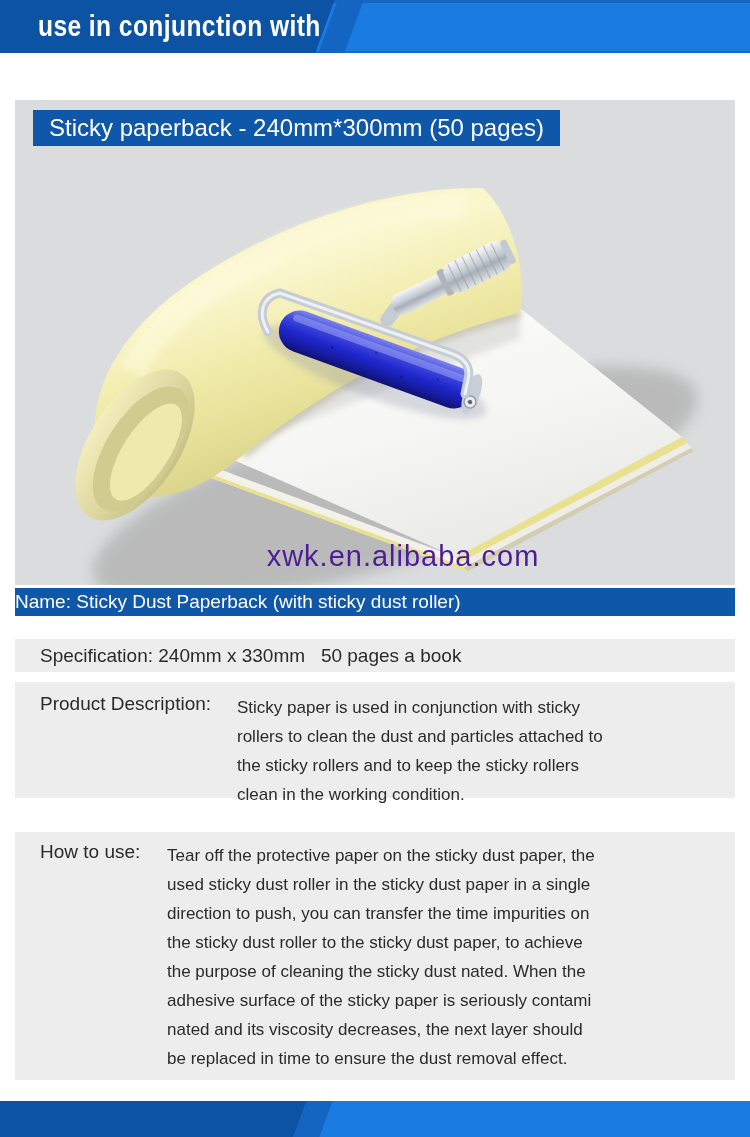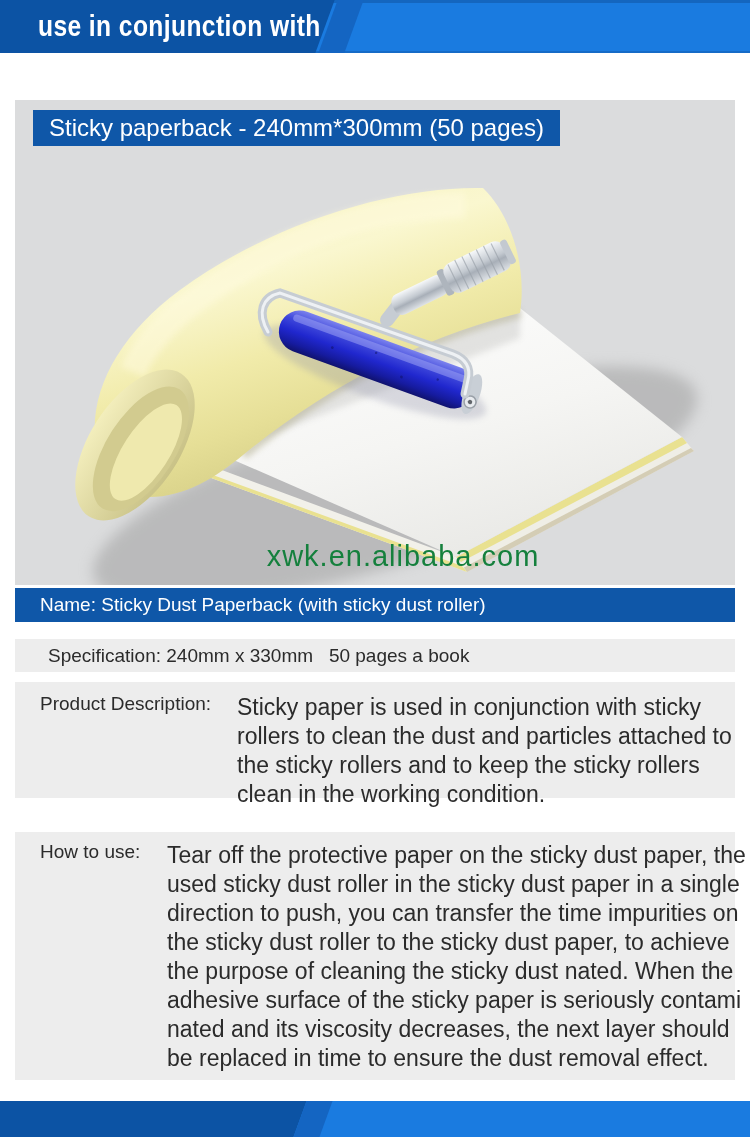--- a/index.html
+++ b/index.html
@@ -19,39 +19,39 @@
   }
   
   .photo-panel{position:absolute;left:15px;top:100px;width:720px;height:485px;background:#dbdcdd;}
   .photo-badge{
     position:absolute;left:18px;top:10px;height:36px;line-height:36px;
     background:#0f57a8;color:#fff;font-size:24px;padding:0 16px;white-space:nowrap;
   }
   .photo-art{position:absolute;left:0;top:0;width:720px;height:485px;}
   .watermark{
     position:absolute;left:50%;top:440px;transform:translateX(-50%);margin-left:28px;
-    font-size:29px;color:#15803d;letter-spacing:1px;white-space:nowrap;
+    font-size:29px;color:#4c1d95;letter-spacing:1px;white-space:nowrap;
   }
   
   .bar-name{
-    position:absolute;left:15px;top:588px;width:720px;height:34px;background:#0f57a8;
+    position:absolute;left:15px;top:588px;width:720px;height:28px;background:#0f57a8;
     color:#ffffff;font-size:19px;display:flex;align-items:center;
-    padding-left:25px;box-sizing:border-box;white-space:pre;
+    box-sizing:border-box;white-space:pre;
   }
   .bar-spec{
     position:absolute;left:15px;top:639px;width:720px;height:33px;background:#ededed;
-    font-size:19px;display:flex;align-items:center;padding-left:33px;box-sizing:border-box;white-space:pre;
+    font-size:19px;display:flex;align-items:center;padding-left:25px;box-sizing:border-box;white-space:pre;
   }
   .text-box{position:absolute;left:15px;width:720px;background:#ededed;box-sizing:border-box;}
   .box-desc{top:682px;height:116px;}
   .box-how{top:832px;height:248px;}
   .text-box .label{position:absolute;left:25px;font-size:19px;white-space:nowrap;}
   .box-desc .label{top:11px;}
   .box-how .label{top:9px;}
-  .text-box .lines{font-size:23px;line-height:29px;}
+  .text-box .lines{font-size:17px;line-height:29px;}
   .box-desc .lines{margin:11px 0 0 222px;}
   .box-how .lines{margin:9px 0 0 152px;}
   .text-box .lines span{display:block;white-space:nowrap;}
   
   .banner.bottom{top:1101px;height:36px;}
   .banner.bottom .dark{height:46px;width:340px;}
   .banner.bottom .mid{left:300px;height:46px;}
 </style>
 </head>
 <body>

